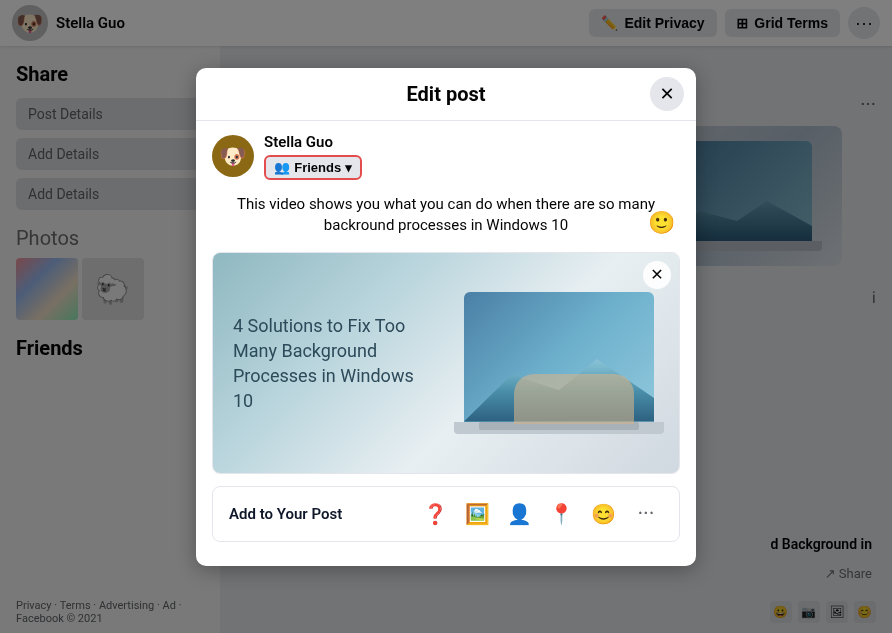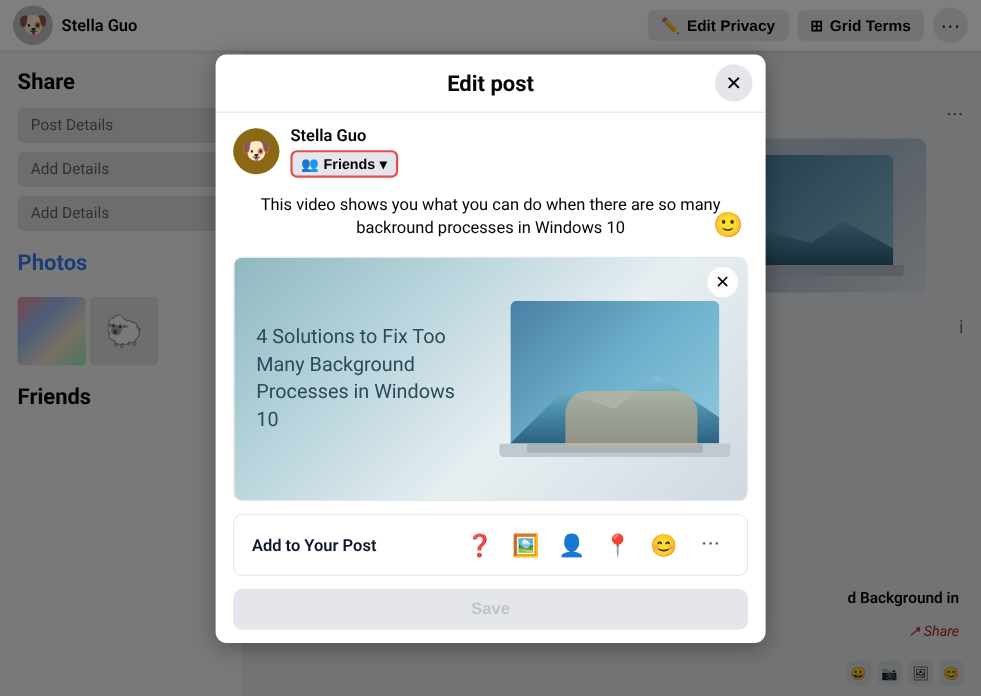--- a/index.html
+++ b/index.html
@@ -131,23 +131,23 @@
       background: #c0c0c0;
     }
     .sidebar-photo.colorful {
       background: linear-gradient(135deg, #ff9a9e, #a1c4fd, #ffecd2, #96fbc4);
     }
     .sidebar-photo.white {
       background: #f0f0f0;
     }
     .photos-title {
       font-size: 20px;
-      font-weight: 700;
-      margin-bottom: 20px;
-      color: #3b82f6;
+      font-weight: 400;
+      margin-bottom: 8px;
+      color: #737373;
     }
     .friends-title {
       font-size: 20px;
       font-weight: 700;
       margin-top: 16px;
       margin-bottom: 4px;
       color: #050505;
     }
     .footer-links {
       position: absolute;
@@ -187,24 +187,23 @@
       right: 20px;
       top: 490px;
       font-size: 14px;
       font-weight: 600;
       color: #050505;
     }
     .share-btn {
       position: absolute;
       right: 20px;
       top: 520px;
-      color: #b91c1c;
+      color: #737373;
       font-size: 13px;
       cursor: pointer;
-      font-style: italic;
     }
     .reaction-icons {
       position: absolute;
       right: 16px;
       top: 555px;
       display: flex;
       gap: 6px;
     }
     .reaction-icon {
       width: 22px; height: 22px;
@@ -525,20 +524,23 @@
     <div class="sidebar-item">Add Details</div>
   </div>
   <div class="sidebar-section">
     <div class="photos-title">Photos</div>
     <div class="sidebar-photos">
       <div class="sidebar-photo colorful"></div>
       <div class="sidebar-photo white" style="background: #e8e8e8; display:flex; align-items:center; justify-content:center; font-size:28px;">🐑</div>
     </div>
   </div>
   <div class="friends-title">Friends</div>
+  <div class="footer-links">
+    <span>Privacy · Terms · Advertising · Ad · Facebook © 2021</span>
+  </div>
 </div>
 
 <div class="right-content">
 
   <div class="three-dots-right">···</div>
 
   <div class="laptop-image">
     <div style="text-align:center">
       <div style="width:150px; height:100px; background:linear-gradient(135deg,#4a7fa5,#90c8dc); border-radius:6px 6px 0 0; overflow:hidden; position:relative;">
         <div style="position:absolute; bottom:0; width:100%; height:50%; background:linear-gradient(to top, #2d6080, #7ab8cc); clip-path:polygon(0% 100%, 25% 40%, 50% 60%, 70% 20%, 100% 70%, 100% 100%);"></div>
@@ -644,15 +646,14 @@
         <div class="add-icon emoji">
           <span>😊</span>
         </div>
         <div class="add-icon more">
           <span>···</span>
         </div>
       </div>
     </div>
 
     
-    <button class="save-btn">Save</button>
   </div>
 </div>
 
 </body></html>

